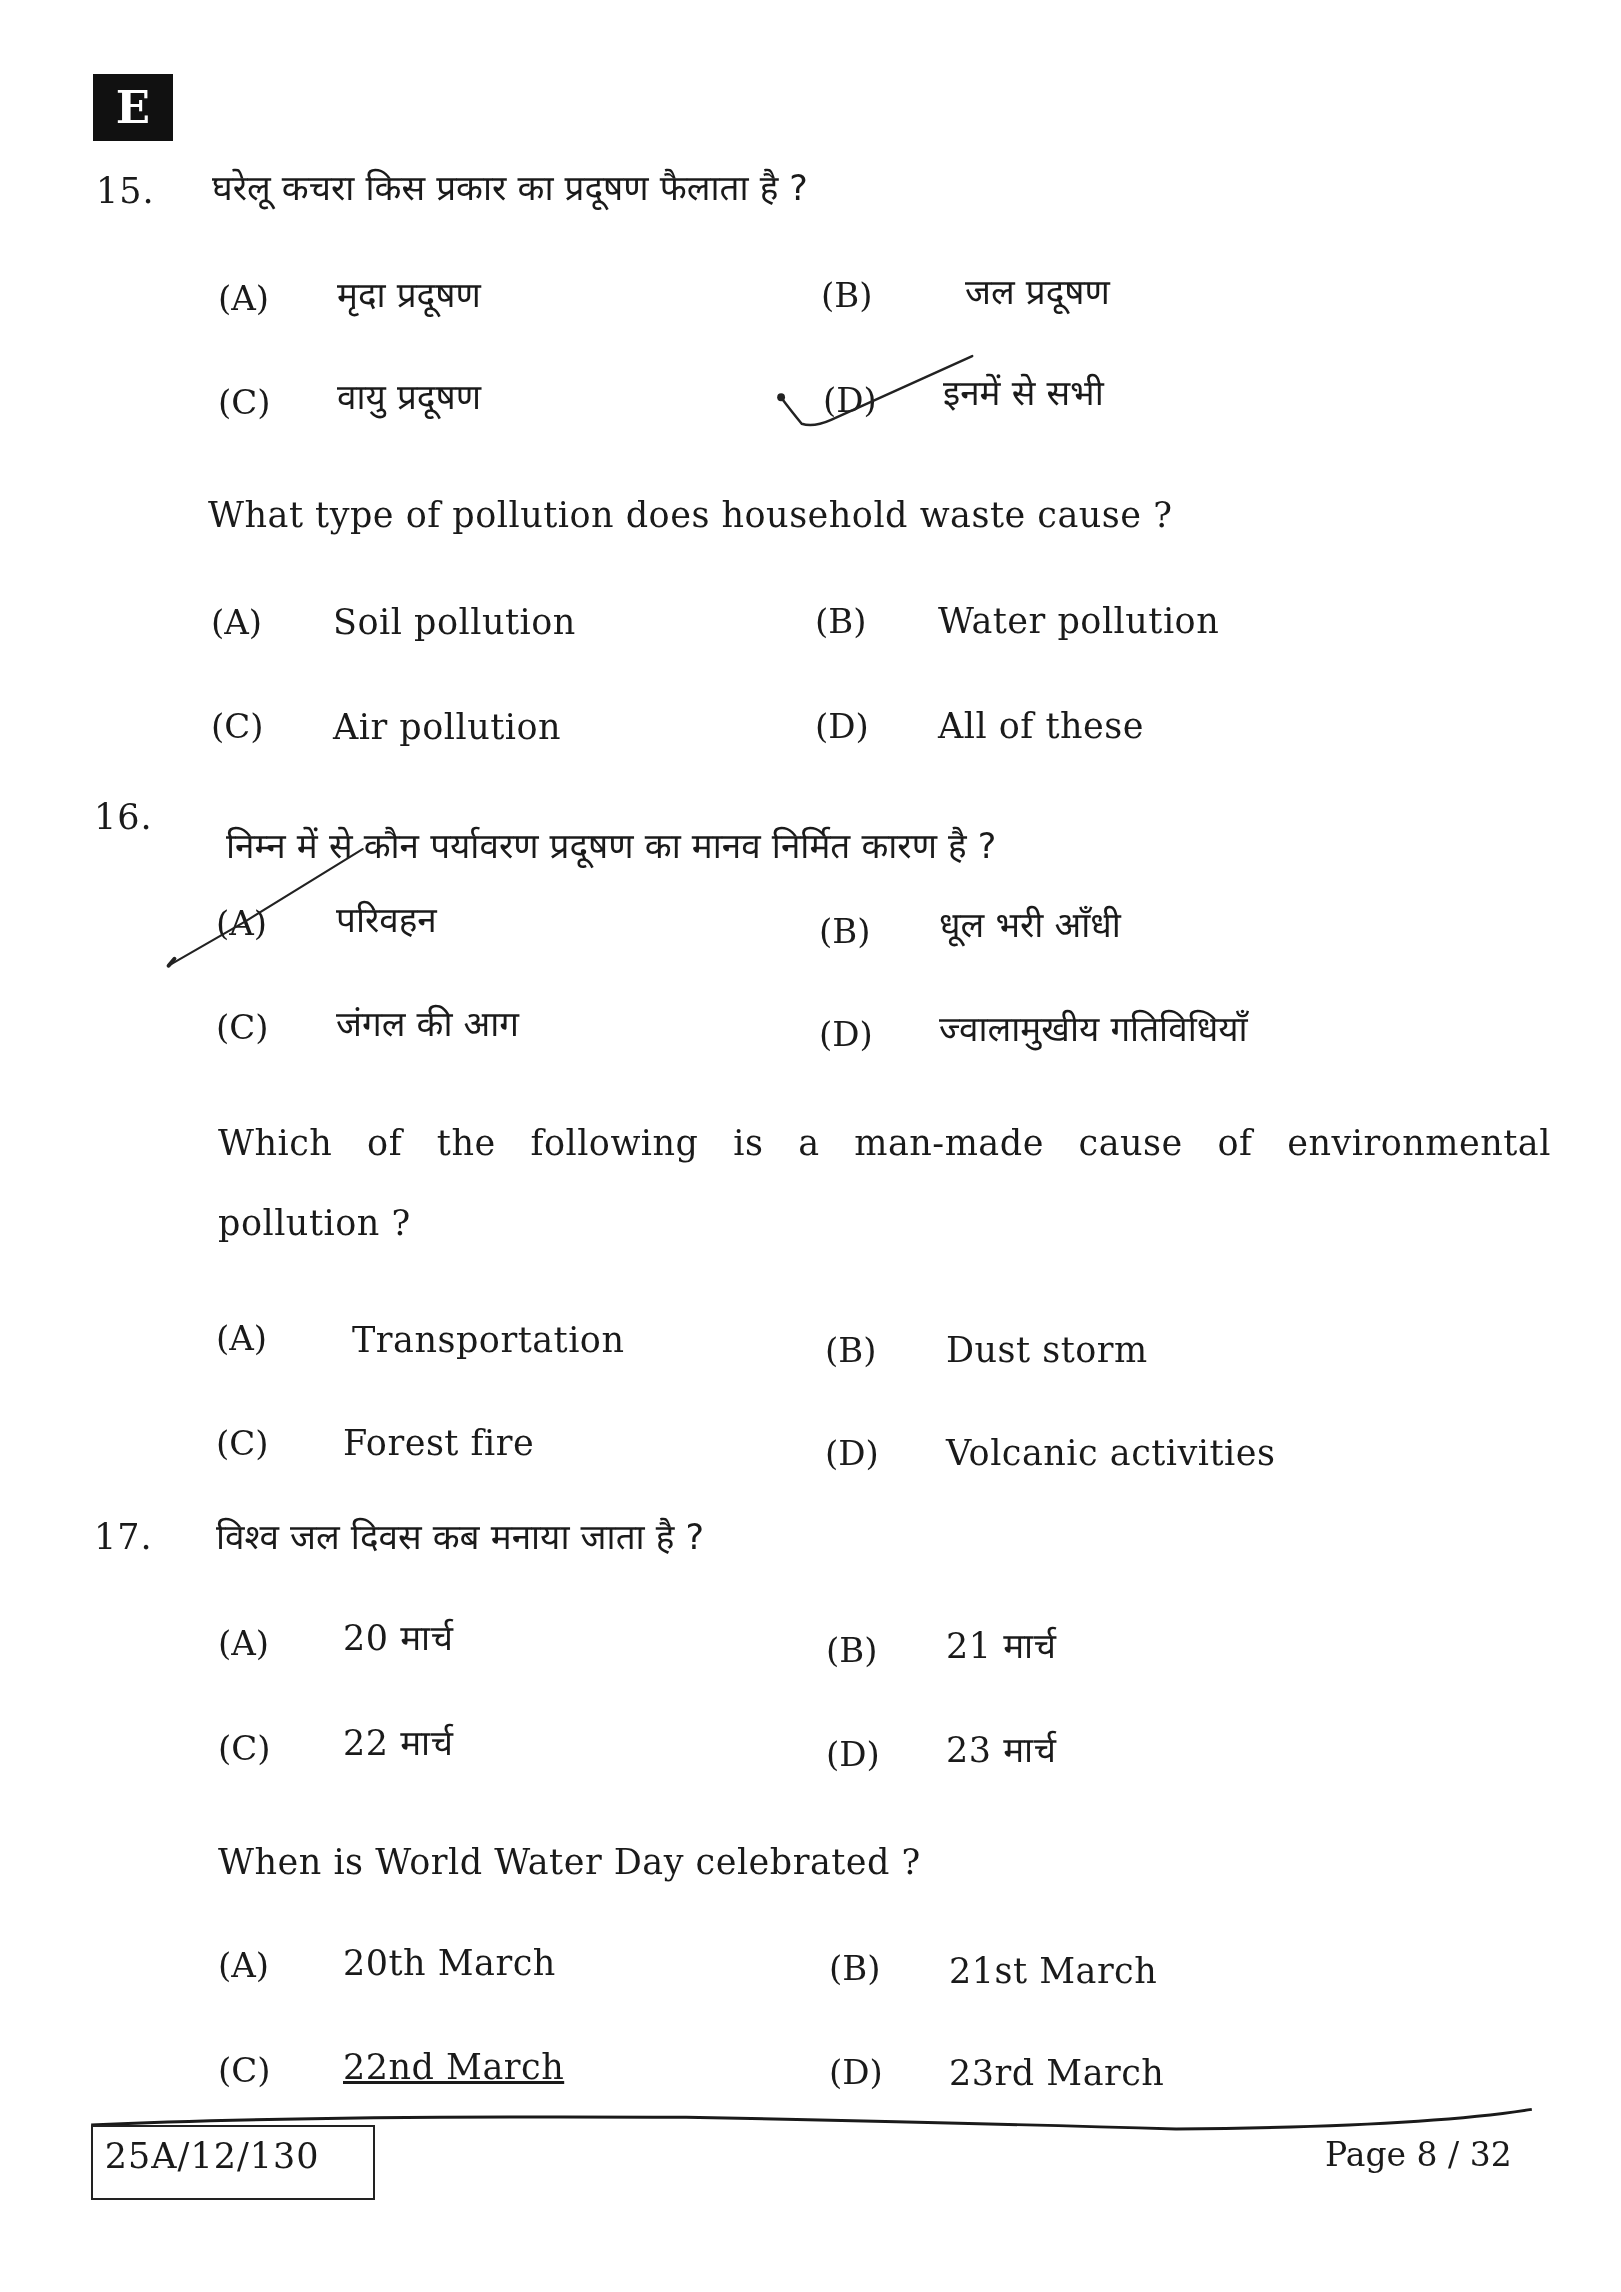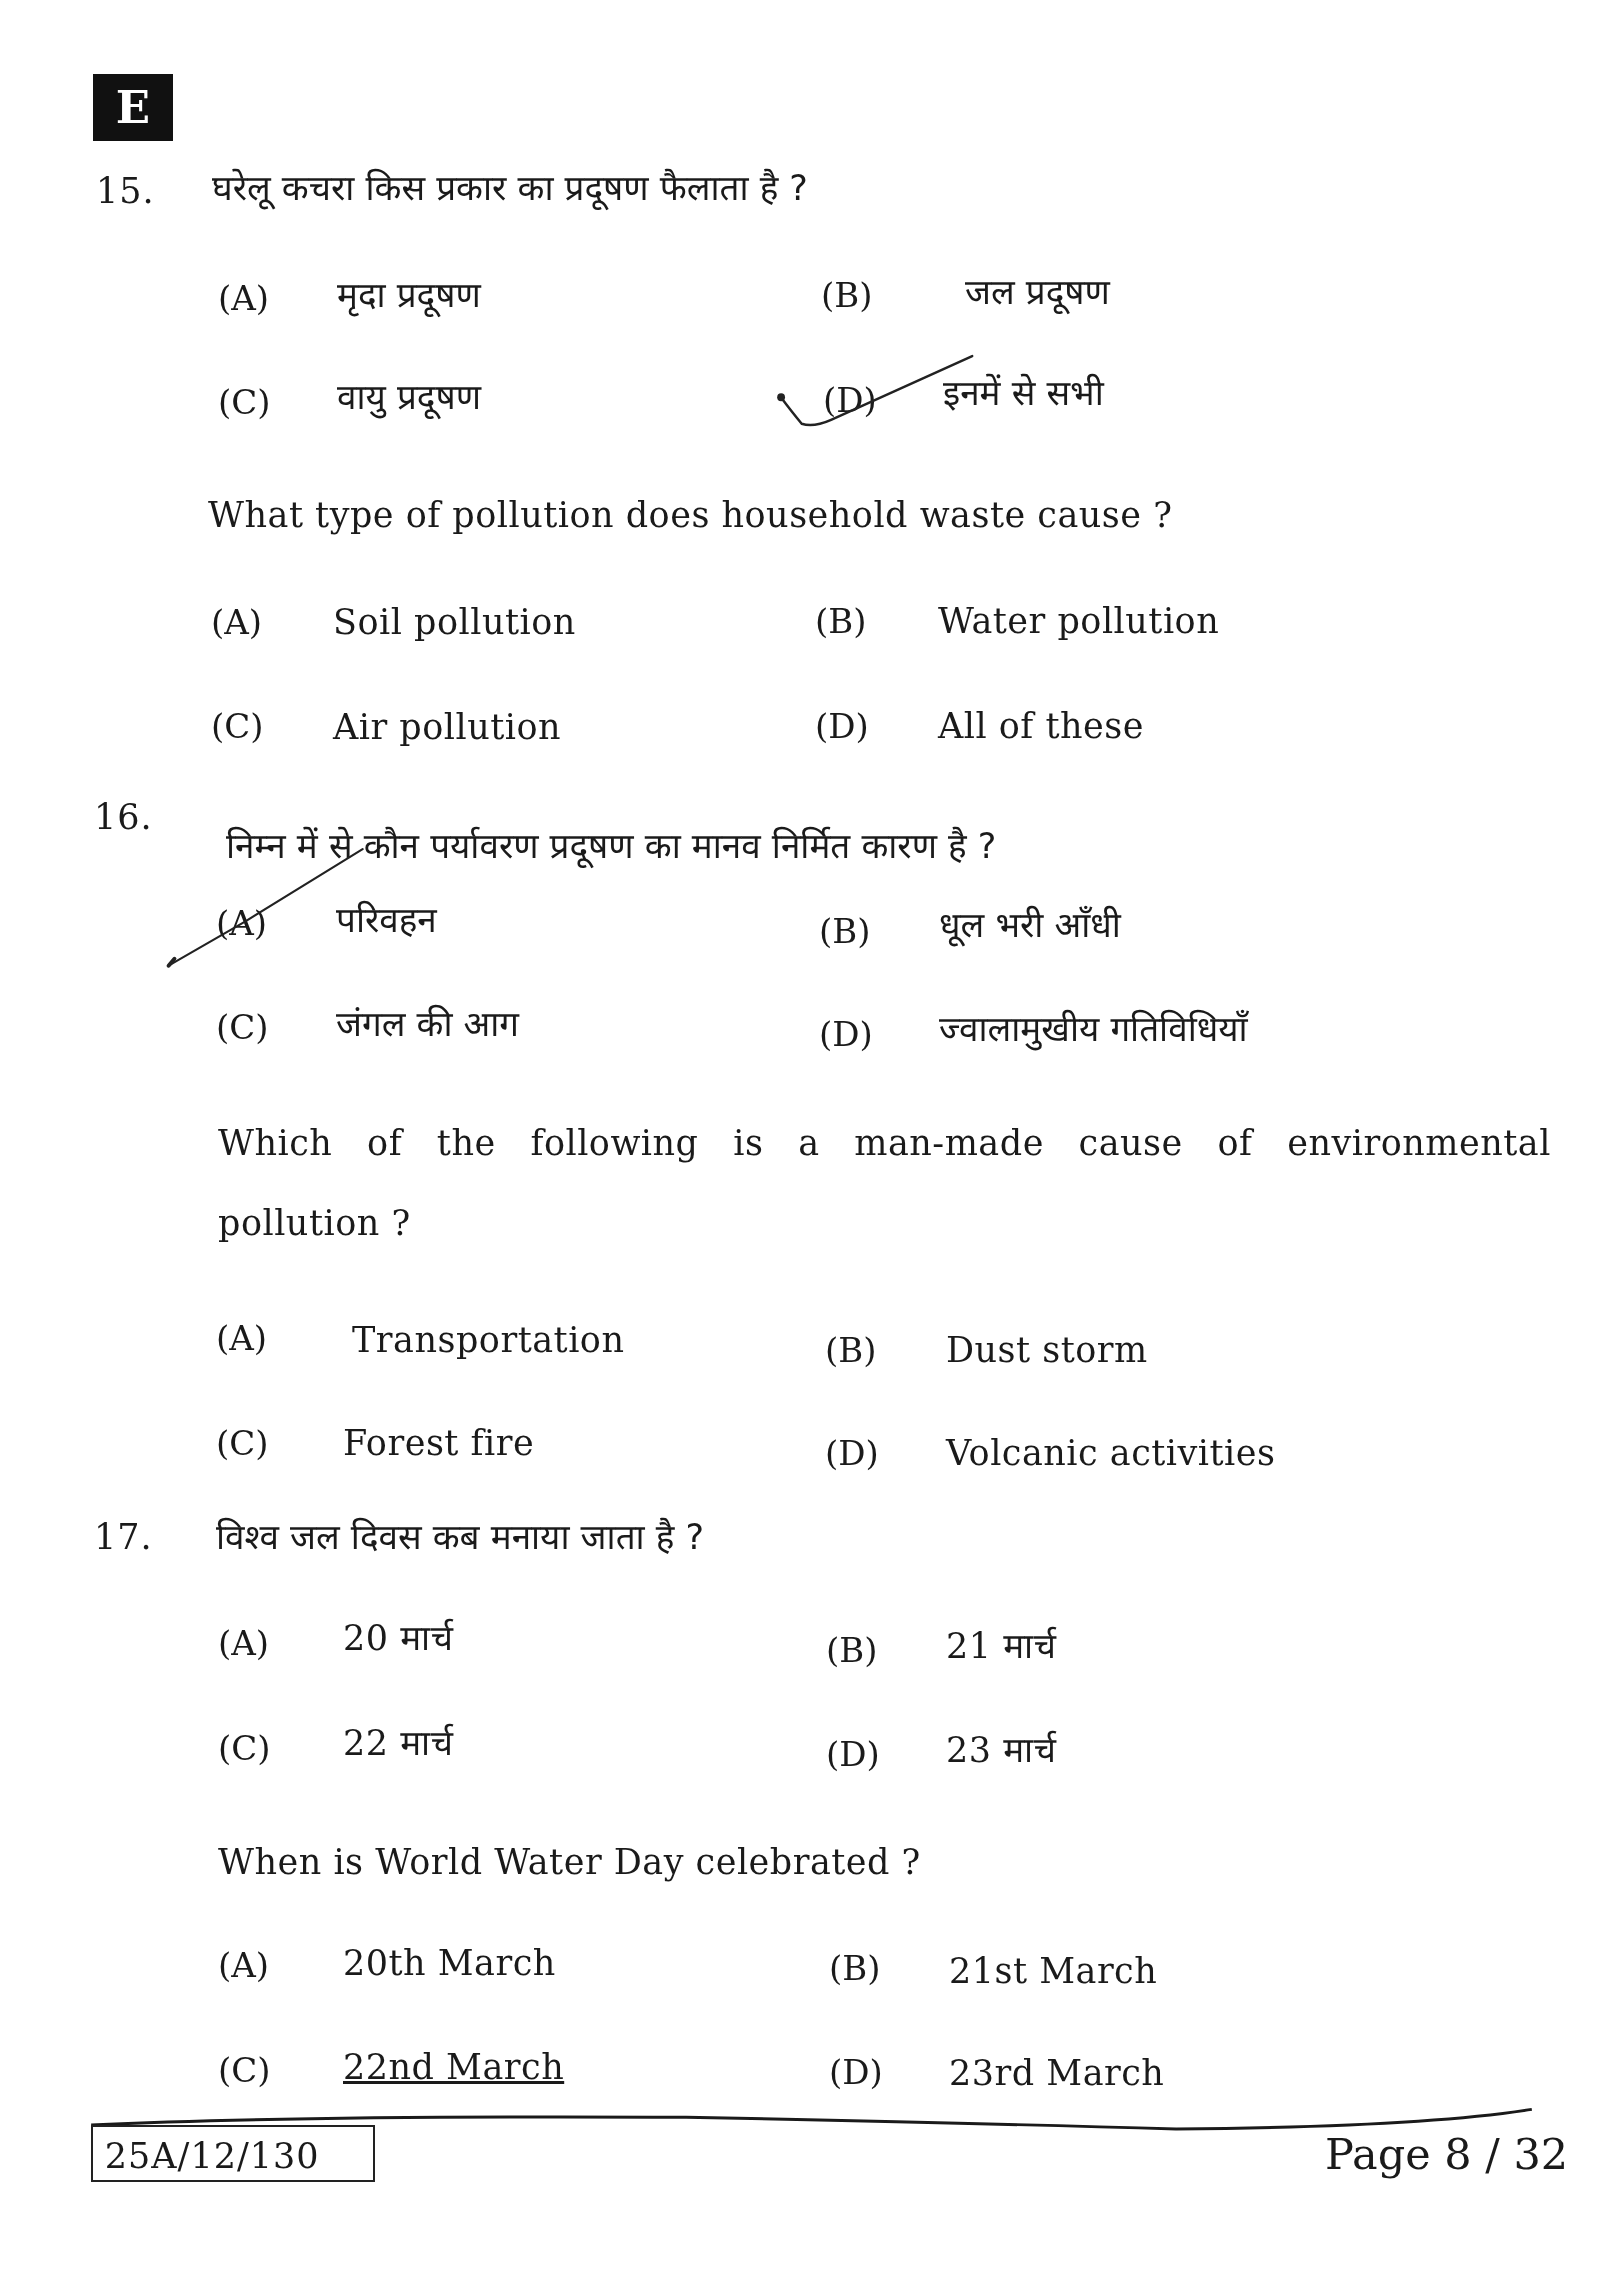--- a/index.html
+++ b/index.html
@@ -6,25 +6,25 @@
   body { width:1621px; height:2293px; position:relative; overflow:hidden;
          font-family:"DejaVu Serif", "Liberation Serif", serif; color:#1a1a1a; }
   .abs { position:absolute; white-space:nowrap; line-height:47px; height:47px; }
   .en { font-family:"DejaVu Serif", serif; font-size:35px; letter-spacing:0.5px; }
   .hi { font-family:"DejaVu Sans", sans-serif; font-size:35px; }
   .lbl { font-family:"DejaVu Serif", serif; font-size:34px; }
   .num { font-family:"DejaVu Serif", serif; font-size:35px; letter-spacing:1px; }
   .set-badge { position:absolute; left:93px; top:74px; width:80px; height:67px; background:#111;
                color:#fff; font-family:"DejaVu Serif", serif; font-weight:bold; font-size:45px;
                text-align:center; line-height:67px; }
-  .footer-code { position:absolute; left:91px; top:2125px; width:284px; height:57px;
+  .footer-code { position:absolute; left:91px; top:2125px; width:284px; height:75px;
                  border:2px solid #222; font-family:"DejaVu Serif", serif; font-size:35px;
                  line-height:59px; padding-left:11.8px; box-sizing:border-box; letter-spacing:1px; }
   .page-no { position:absolute; left:1325px; top:2133px; font-family:"DejaVu Serif", serif;
-             font-size:43px; line-height:43px; white-space:nowrap; }
+             font-size:33px; line-height:43px; white-space:nowrap; }
   .marks { position:absolute; left:0; top:0; width:1621px; height:2293px; pointer-events:none; }
   .justify-line { display:flex; justify-content:space-between; width:1333px; }
 </style>
 </head>
 <body>
 
 <div class="set-badge">E</div>
 
 <div>
   <div class="abs num" style="left:96px;top:168px;">15.</div>

